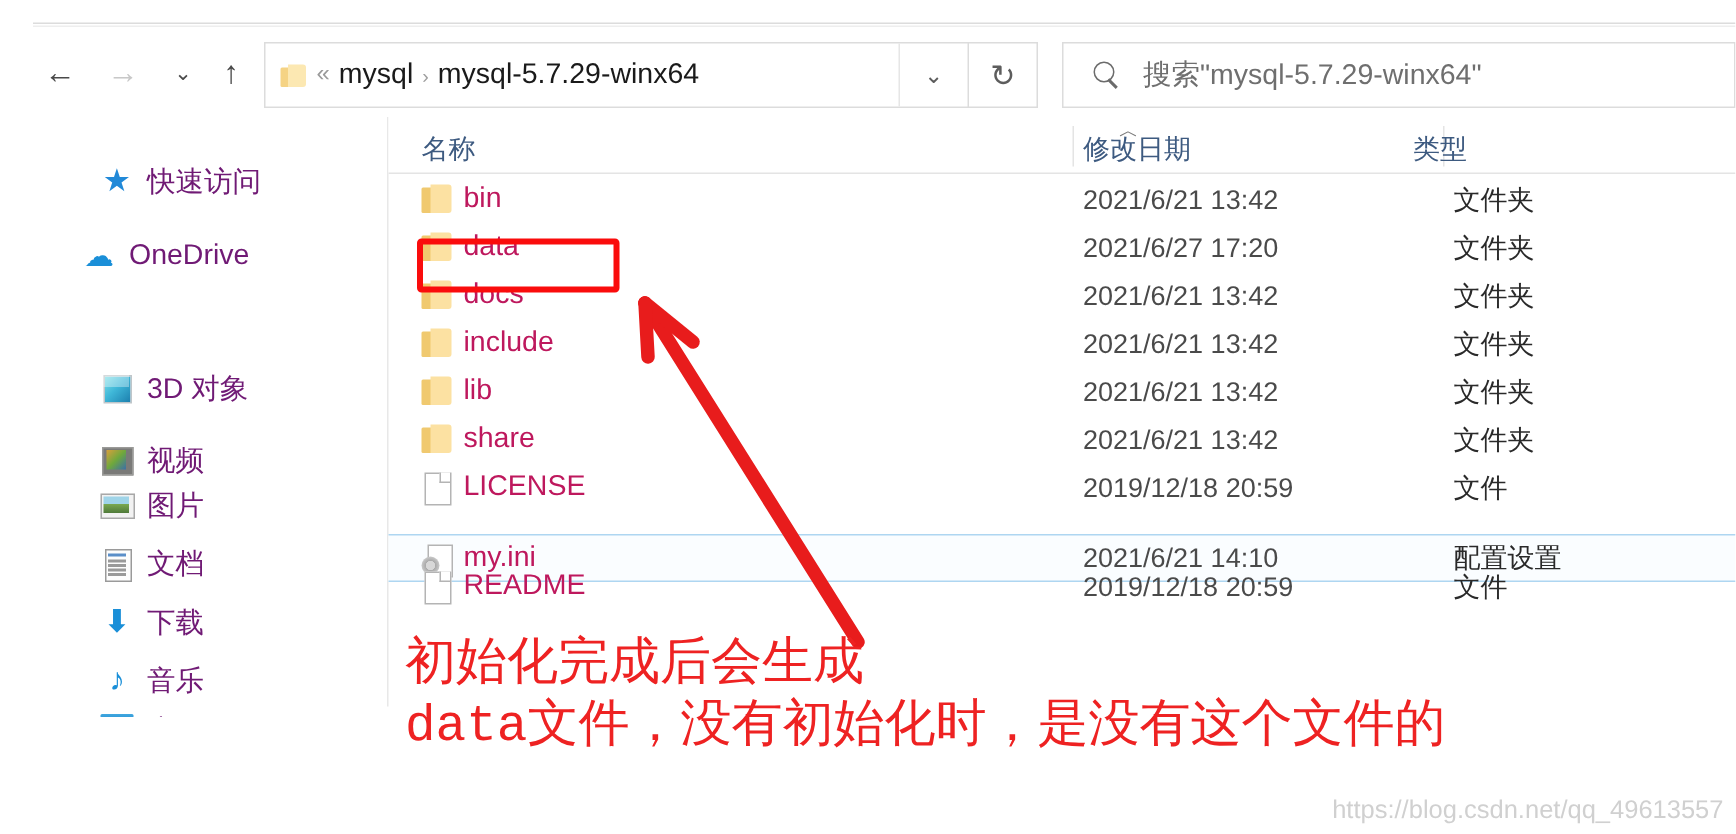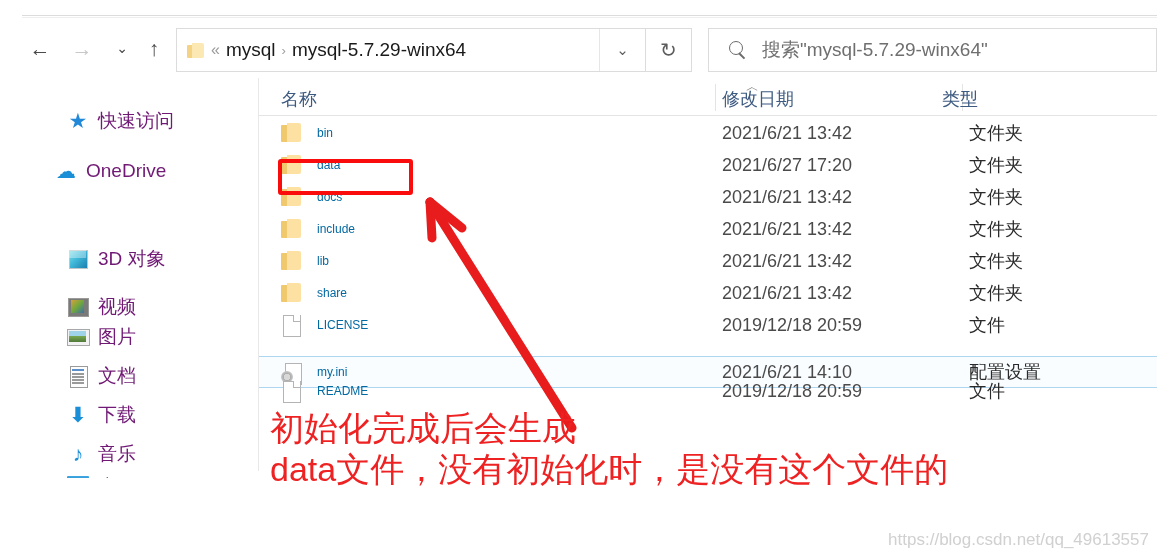--- a/index.html
+++ b/index.html
@@ -370,23 +370,23 @@
   }
   .ini-ico::after {
     content: "";
     position: absolute; left: 0px; top: 8px;
     width: 12px; height: 12px;
     background: radial-gradient(circle, #d8d8d8 35%, #a8a8a8 36%, #c9c9c9 70%);
     border-radius: 50%;
   }
   .f-name {
     position: absolute;
-    left: 58px;
-    font-size: 12px;
-    color: #0369a1;
+    left: 50px;
+    font-size: 19px;
+    color: #be185d;
     white-space: nowrap;
   }
   .f-date {
     position: absolute;
     left: 463px;
     font-size: 18px;
     color: #4a4a4a;
     white-space: nowrap;
   }
   .f-type {
@@ -407,22 +407,22 @@
     pointer-events: none;
   }
   .anno-arrow {
     position: absolute;
     left: 400px; top: 180px;
     width: 230px; height: 260px;
     pointer-events: none;
   }
   .anno-text {
     position: absolute;
-    left: 270px; top: 408px;
-    font-family: Liberation Sans, sans-serif;
+    left: 270px; top: 424px;
+    font-family: Liberation Mono, monospace;
     font-size: 34px;
     line-height: 41px;
     color: #ee2222;
     white-space: nowrap;
   }
   .anno-line2 { letter-spacing: 0px; }
   .watermark {
     position: absolute;
     right: 8px; bottom: 6px;
     font-size: 17px;

